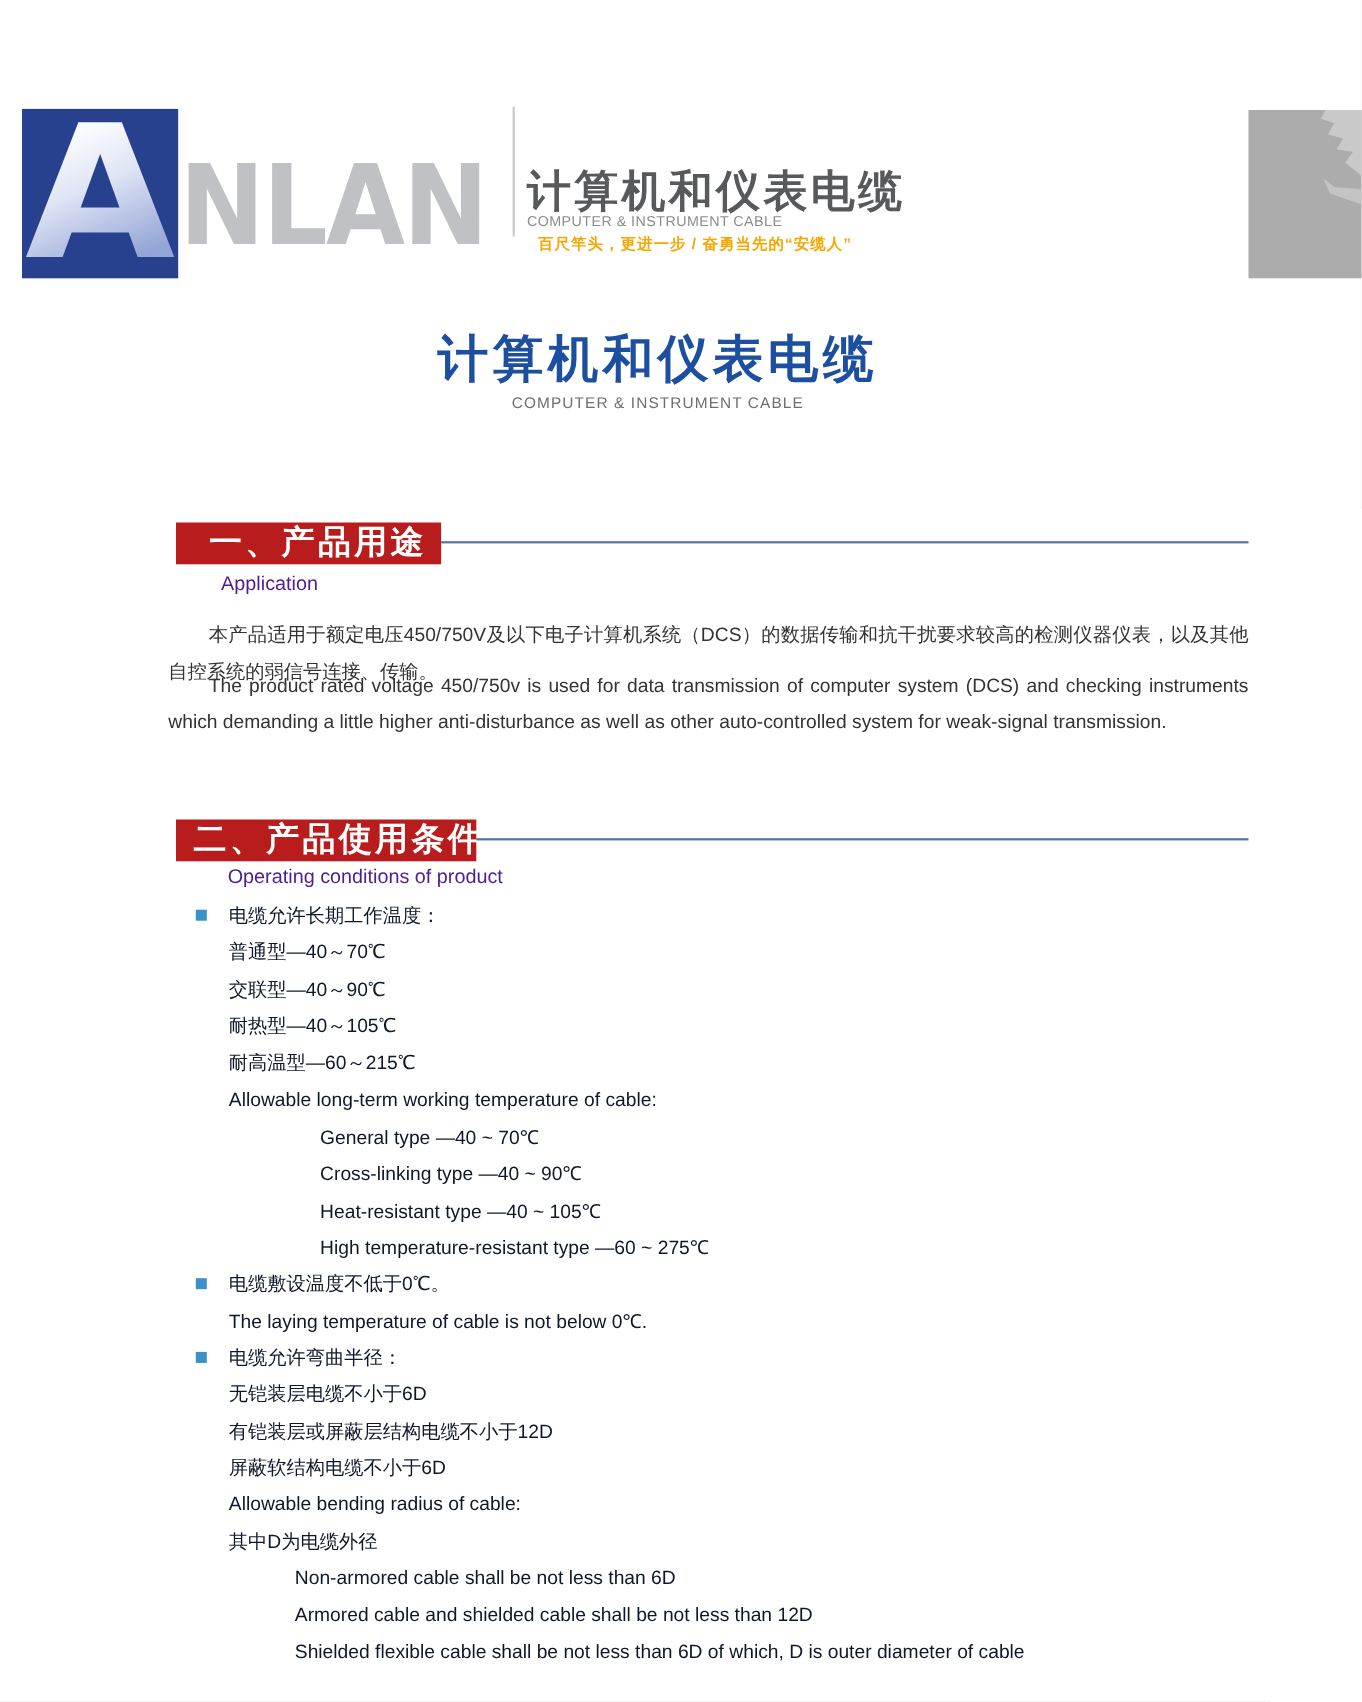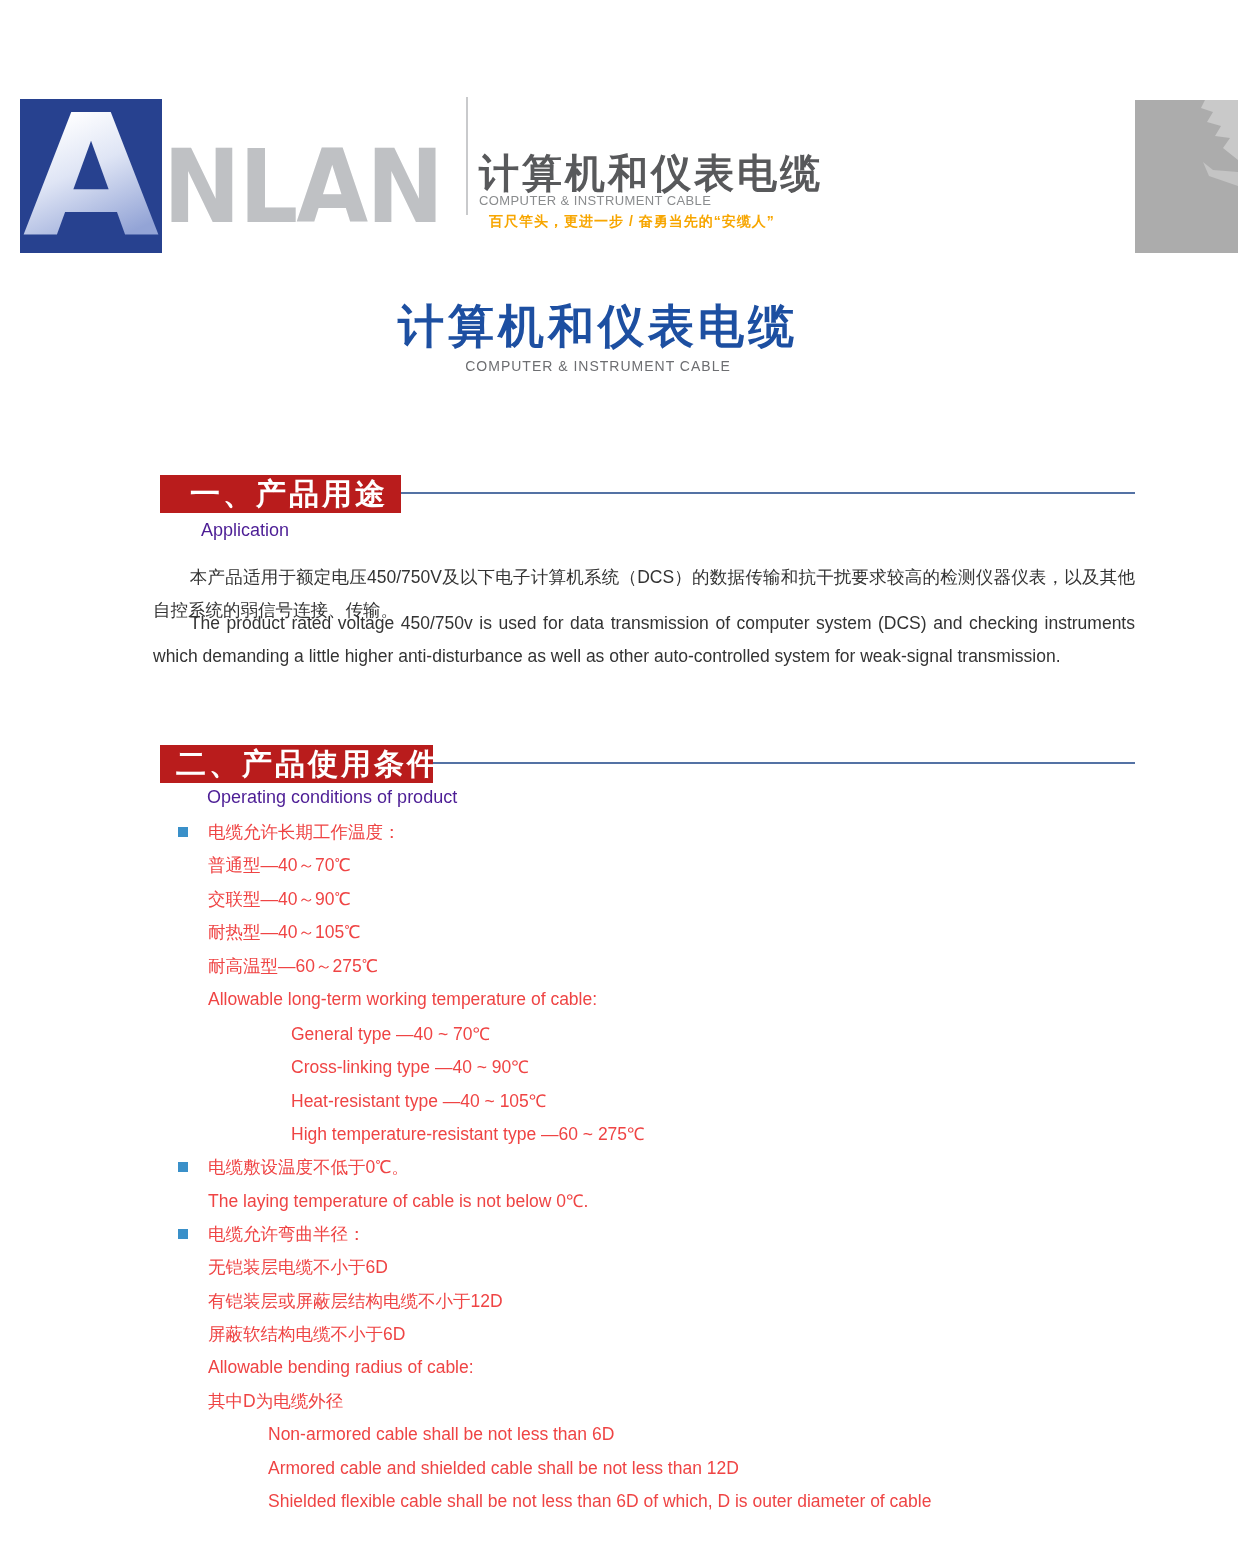--- a/index.html
+++ b/index.html
@@ -55,21 +55,21 @@
   .sec2-sub{left:207px;top:787px;}
 
   
   .para{position:absolute;left:153px;width:982px;font-size:17.5px;line-height:33px;
         color:#333333;text-align:justify;text-indent:2.1em;}
   .para-cn{top:561px;}
   .para-en{top:607px;}
 
   
   .cond-list{position:absolute;left:160px;top:815px;width:980px;}
-  .row{display:flex;align-items:center;height:33.5px;font-size:17.5px;color:#ef4444;white-space:nowrap;}
+  .row{display:flex;align-items:center;height:33.5px;font-size:17.5px;color:#0f172a;white-space:nowrap;}
   .row .sq{width:10px;height:10px;background:#3a90c9;margin-left:18px;margin-right:20px;flex:0 0 auto;}
   .row.plain{padding-left:48px;}
   .row.ind1{padding-left:131px;}
   .row.ind2{padding-left:108px;align-items:center;}
 </style>
 </head>
 <body>
 
 <div class="page">
 
@@ -112,21 +112,21 @@
     <div class="row plain">
         <span>普通型—40～70℃</span>
       </div>
     <div class="row plain">
         <span>交联型—40～90℃</span>
       </div>
     <div class="row plain">
         <span>耐热型—40～105℃</span>
       </div>
     <div class="row plain">
-        <span>耐高温型—60～275℃</span>
+        <span>耐高温型—60～215℃</span>
       </div>
     <div class="row plain">
         <span>Allowable long-term working temperature of cable:</span>
       </div>
     <div class="row ind1">
         <span>General type —40 ~ 70℃</span>
       </div>
     <div class="row ind1">
         <span>Cross-linking type —40 ~ 90℃</span>
       </div>

